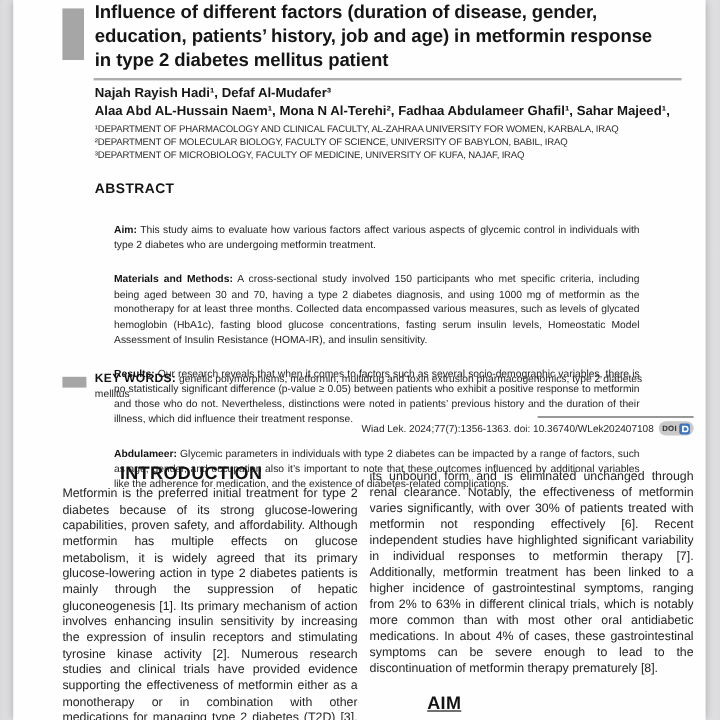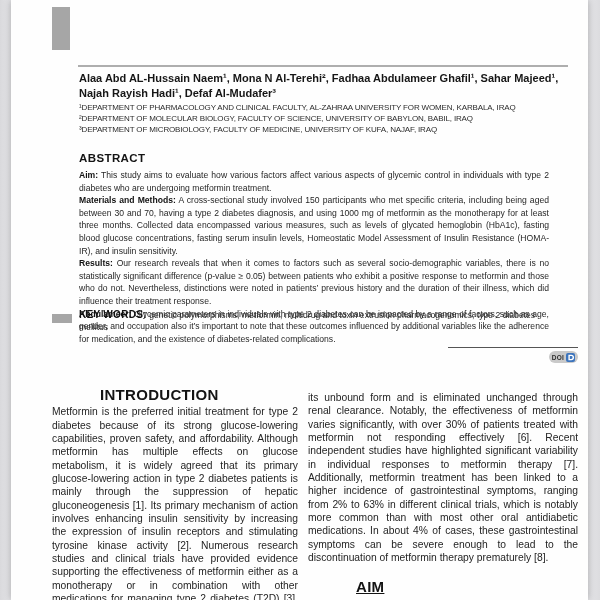--- a/index.html
+++ b/index.html
@@ -20,21 +20,21 @@
     position:absolute;left:68px;top:1px;width:482px;margin:0;
     font-size:15.5px;line-height:20px;font-weight:bold;color:#151515;letter-spacing:-0.1px;
   }
   .header-rule{position:absolute;left:67px;top:65px;width:490px;height:2px;background:#aeaeae;}
   .authors{position:absolute;left:68px;top:71px;width:490px;font-size:11px;line-height:14.5px;font-weight:bold;color:#161616;}
   .authors span{display:block;}
   .affils{position:absolute;left:68px;top:102px;width:500px;font-size:8px;line-height:11px;letter-spacing:-0.15px;color:#2b2b2b;}
   .affils div{display:block;}
   .abs-heading{position:absolute;left:68px;top:152px;margin:0;font-size:11.5px;letter-spacing:.4px;font-weight:bold;color:#141414;}
   .abs-body{position:absolute;left:68px;top:169px;width:470px;font-size:8.6px;line-height:12.6px;text-align:justify;color:#262626;}
-  .abs-body p{margin:0;}
+  .abs-body p{margin:16px;}
   .abs-body b{color:#121212;}
   .kw-bar{position:absolute;left:41px;top:314px;width:20px;height:9px;background:#a6a6a6;}
   .kw-row{position:absolute;left:68px;top:309px;width:475px;font-size:8.6px;line-height:12px;color:#262626;}
   .kw-row b{font-size:10px;letter-spacing:.3px;color:#121212;}
   .cite-rule{position:absolute;top:347px;right:10px;width:130px;height:1px;background:#555;}
   .cite-row{
     position:absolute;top:351px;right:10px;display:flex;align-items:center;gap:4px;
     font-size:8.4px;color:#2a2a2a;
   }
   .doi-badge{
@@ -50,26 +50,27 @@
   .sec-heading{margin:0 0 4px 0;font-size:15px;letter-spacing:.3px;font-weight:bold;color:#131313;padding-left:48px;}
   .aim-heading{margin:16px 0 0 0;text-align:left;text-decoration:underline;}
 </style>
 </head>
 <body>
 
 <div class="page">
 
   <div class="accent-bar"></div>
 
+  <h1 class="title">Influence of different factors (duration of disease, gender, education, patients’ history, job and age) in metformin response in type 2 diabetes mellitus patient</h1>
 
   <div class="header-rule"></div>
 
   <div class="authors">
+      <span>Najah Rayish Hadi¹, Defaf Al-Mudafer³</span>
       <span>Alaa Abd AL-Hussain Naem¹, Mona N Al-Terehi², Fadhaa Abdulameer Ghafil¹, Sahar Majeed¹,</span>
-      <span>Najah Rayish Hadi¹, Defaf Al-Mudafer³</span>
     </div>
 
   <div class="affils">
     <div>¹DEPARTMENT OF PHARMACOLOGY AND CLINICAL FACULTY, AL-ZAHRAA UNIVERSITY FOR WOMEN, KARBALA, IRAQ</div>
     <div>²DEPARTMENT OF MOLECULAR BIOLOGY, FACULTY OF SCIENCE, UNIVERSITY OF BABYLON, BABIL, IRAQ</div>
     <div>³DEPARTMENT OF MICROBIOLOGY, FACULTY OF MEDICINE, UNIVERSITY OF KUFA, NAJAF, IRAQ</div>
   </div>
 
   <h2 class="abs-heading">ABSTRACT</h2>
 
@@ -78,20 +79,21 @@
     <p><b>Materials and Methods:</b><span> A cross-sectional study involved 150 participants who met specific criteria, including being aged between 30 and 70, having a type 2 diabetes diagnosis, and using 1000 mg of metformin as the monotherapy for at least three months. Collected data encompassed various measures, such as levels of glycated hemoglobin (HbA1c), fasting blood glucose concentrations, fasting serum insulin levels, Homeostatic Model Assessment of Insulin Resistance (HOMA-IR), and insulin sensitivity.</span></p>
     <p><b>Results:</b><span> Our research reveals that when it comes to factors such as several socio-demographic variables, there is no statistically significant difference (p-value ≥ 0.05) between patients who exhibit a positive response to metformin and those who do not. Nevertheless, distinctions were noted in patients’ previous history and the duration of their illness, which did influence their treatment response.</span></p>
     <p><b>Abdulameer:</b><span> Glycemic parameters in individuals with type 2 diabetes can be impacted by a range of factors, such as age, gender, and occupation also it’s important to note that these outcomes influenced by additional variables like the adherence for medication, and the existence of diabetes-related complications.</span></p>
   </div>
 
   <div class="kw-bar"></div>
   <div class="kw-row"><b>KEY WORDS:</b><span> genetic polymorphisms, metformin, multidrug and toxin extrusion pharmacogenomics, type 2 diabetes mellitus</span></div>
 
   <div class="cite-rule"></div>
   <div class="cite-row">
+    <span>Wiad Lek. 2024;77(7):1356-1363. doi: 10.36740/WLek202407108</span>
     <span class="doi-badge">
         <span class="doi-txt">DOI</span>
         <span class="doi-sq">
           <svg width="7" height="7" viewBox="0 0 10 10">
             <path d="M2 1h4a3.5 3.5 0 0 1 0 8H2V1zm2 2v4h2a2 2 0 0 0 0-4H4z" fill="#ffffff"></path>
           </svg>
         </span>
       </span>
   </div>
 

